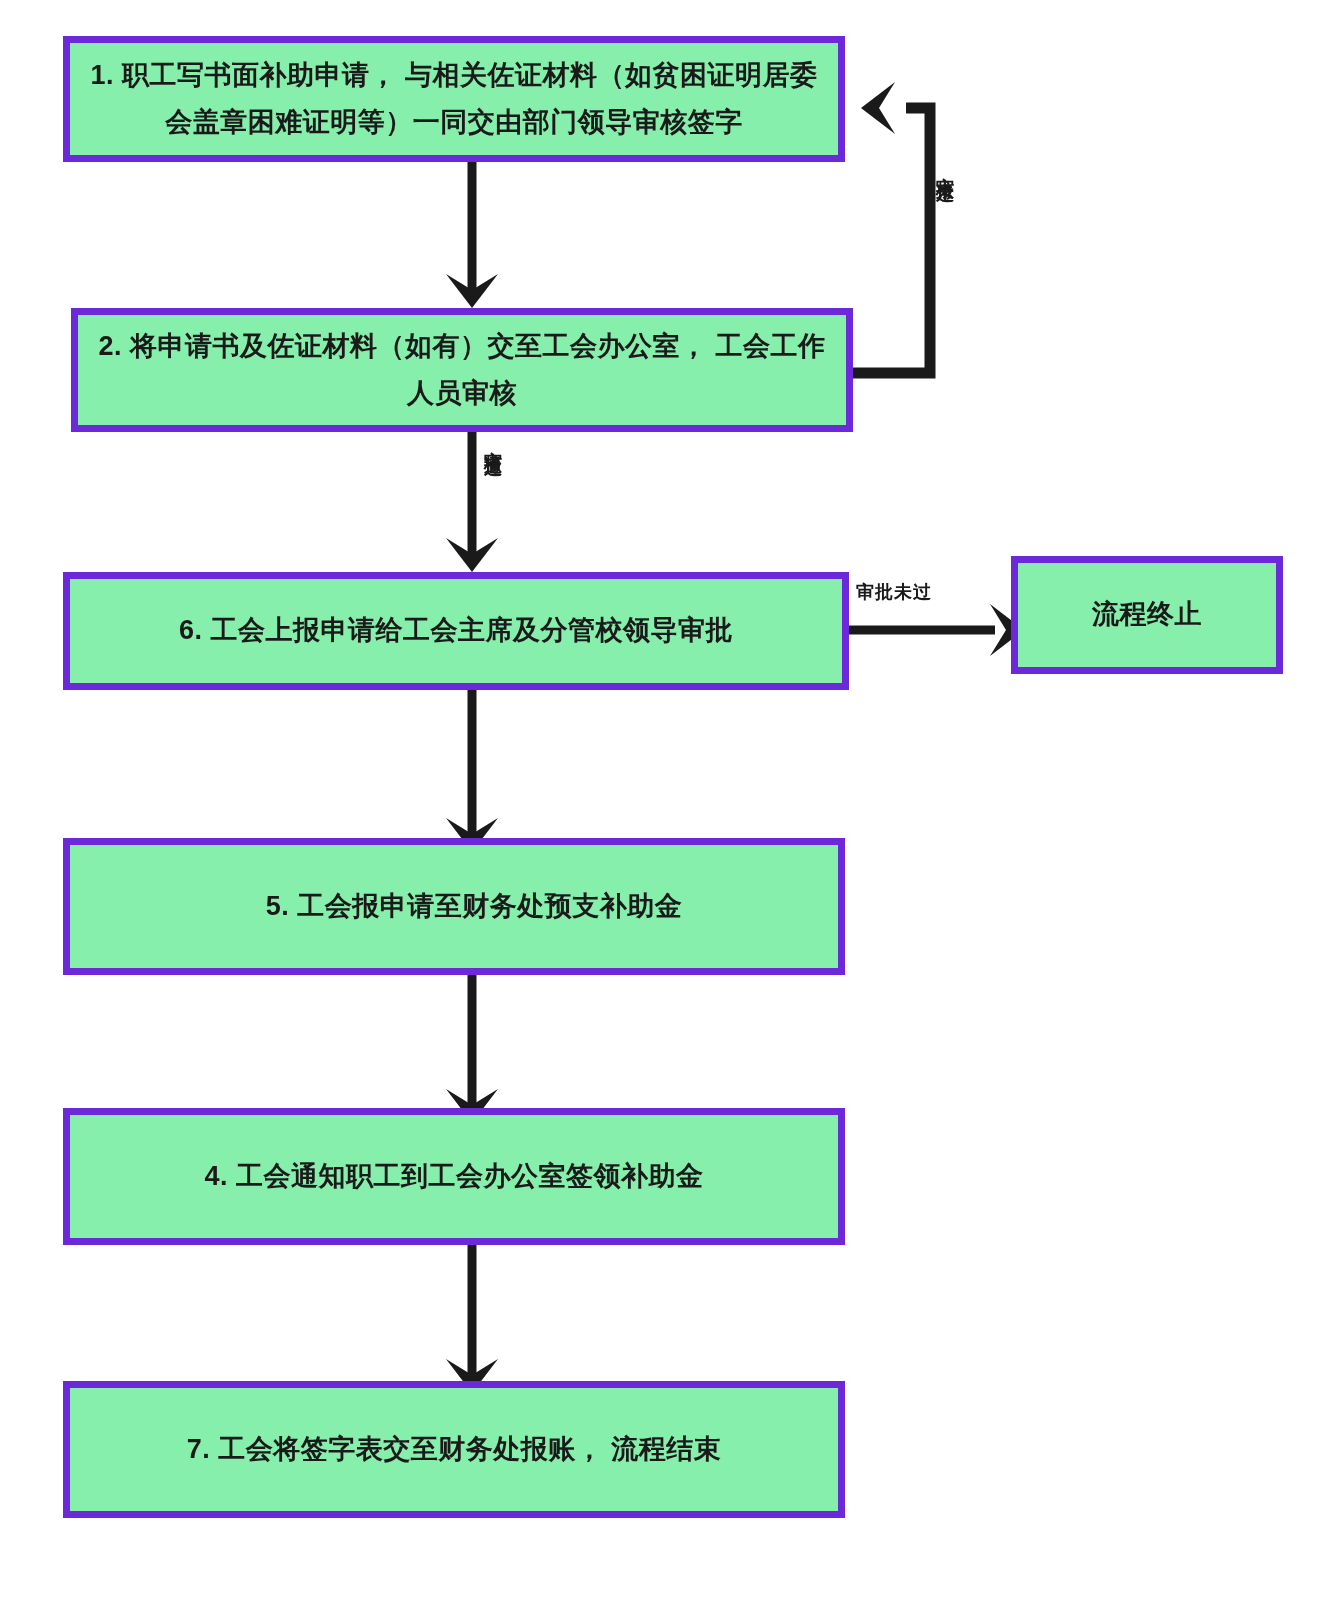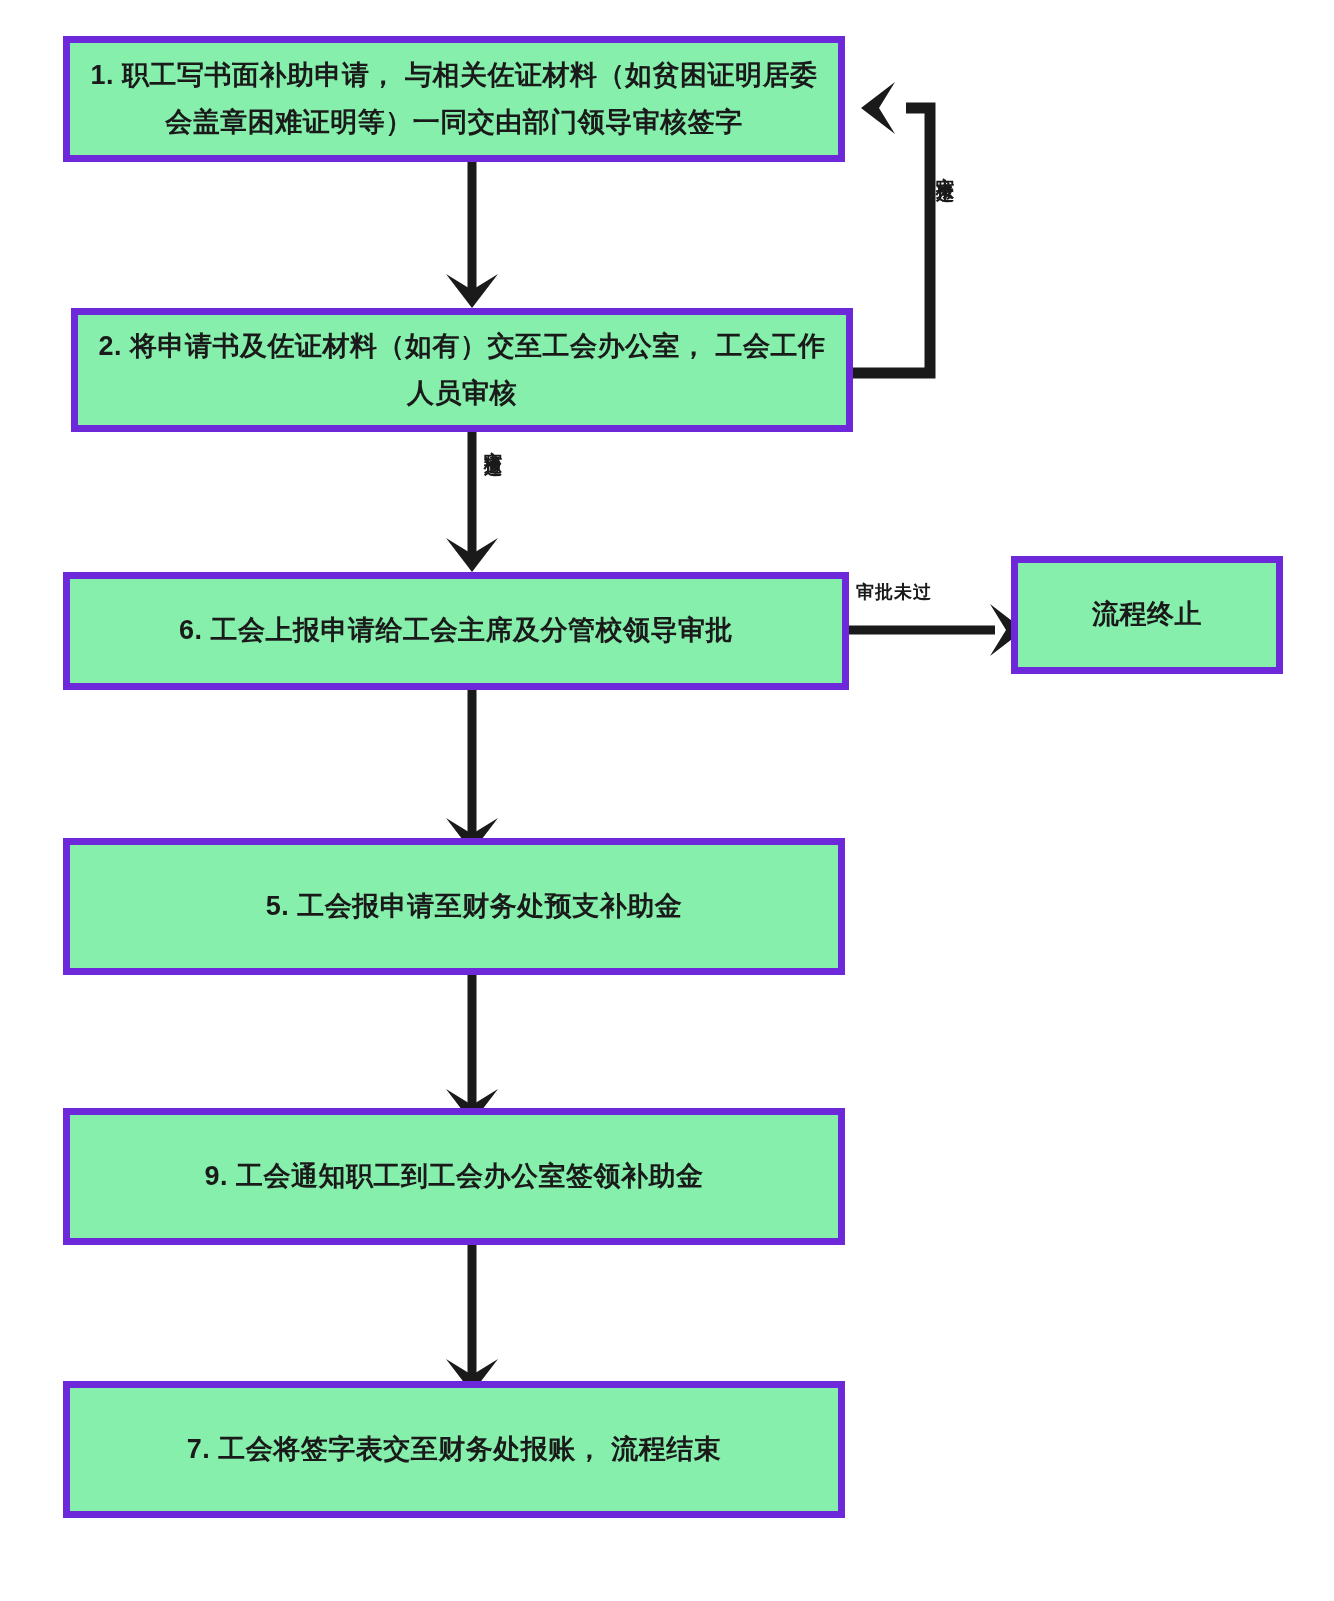--- a/index.html
+++ b/index.html
@@ -137,21 +137,21 @@
 
   <div class="node-box" style="left:1011px; top:556px; width:272px; height:118px;">
     <div class="node-text single">流程终止</div>
   </div>
 
   <div class="node-box" style="left:63px; top:838px; width:782px; height:137px;padding-left:40px;">
     <div class="node-text single">5. 工会报申请至财务处预支补助金</div>
   </div>
 
   <div class="node-box" style="left:63px; top:1108px; width:782px; height:137px;">
-    <div class="node-text single">9. 工会通知职工到工会办公室签领补助金</div>
+    <div class="node-text single">4. 工会通知职工到工会办公室签领补助金</div>
   </div>
 
   <div class="node-box" style="left:63px; top:1381px; width:782px; height:137px;">
     <div class="node-text single">7. 工会将签字表交至财务处报账，  流程结束</div>
   </div>
 
   <div class="edge-label vertical" style="left:936px; top:163px;">审核未过</div>
 
   <div class="edge-label vertical" style="left:484px; top:437px;">审核通过</div>
 

